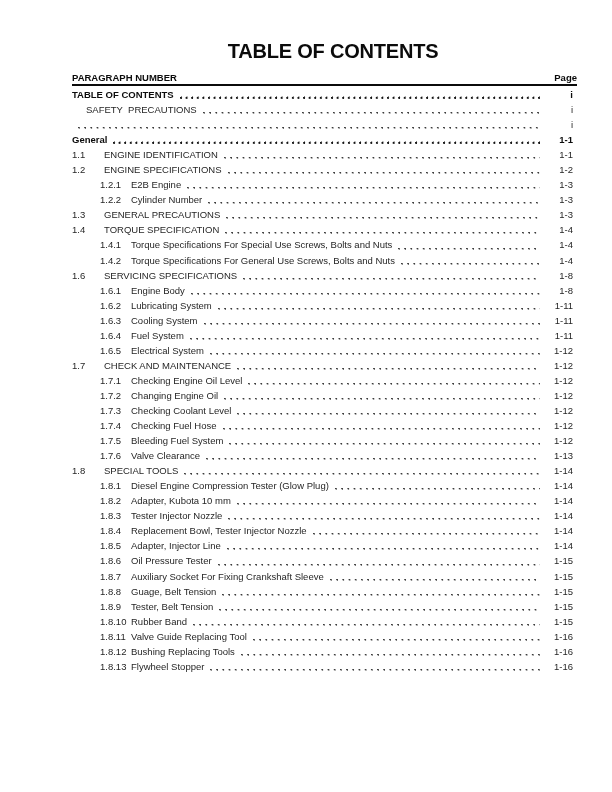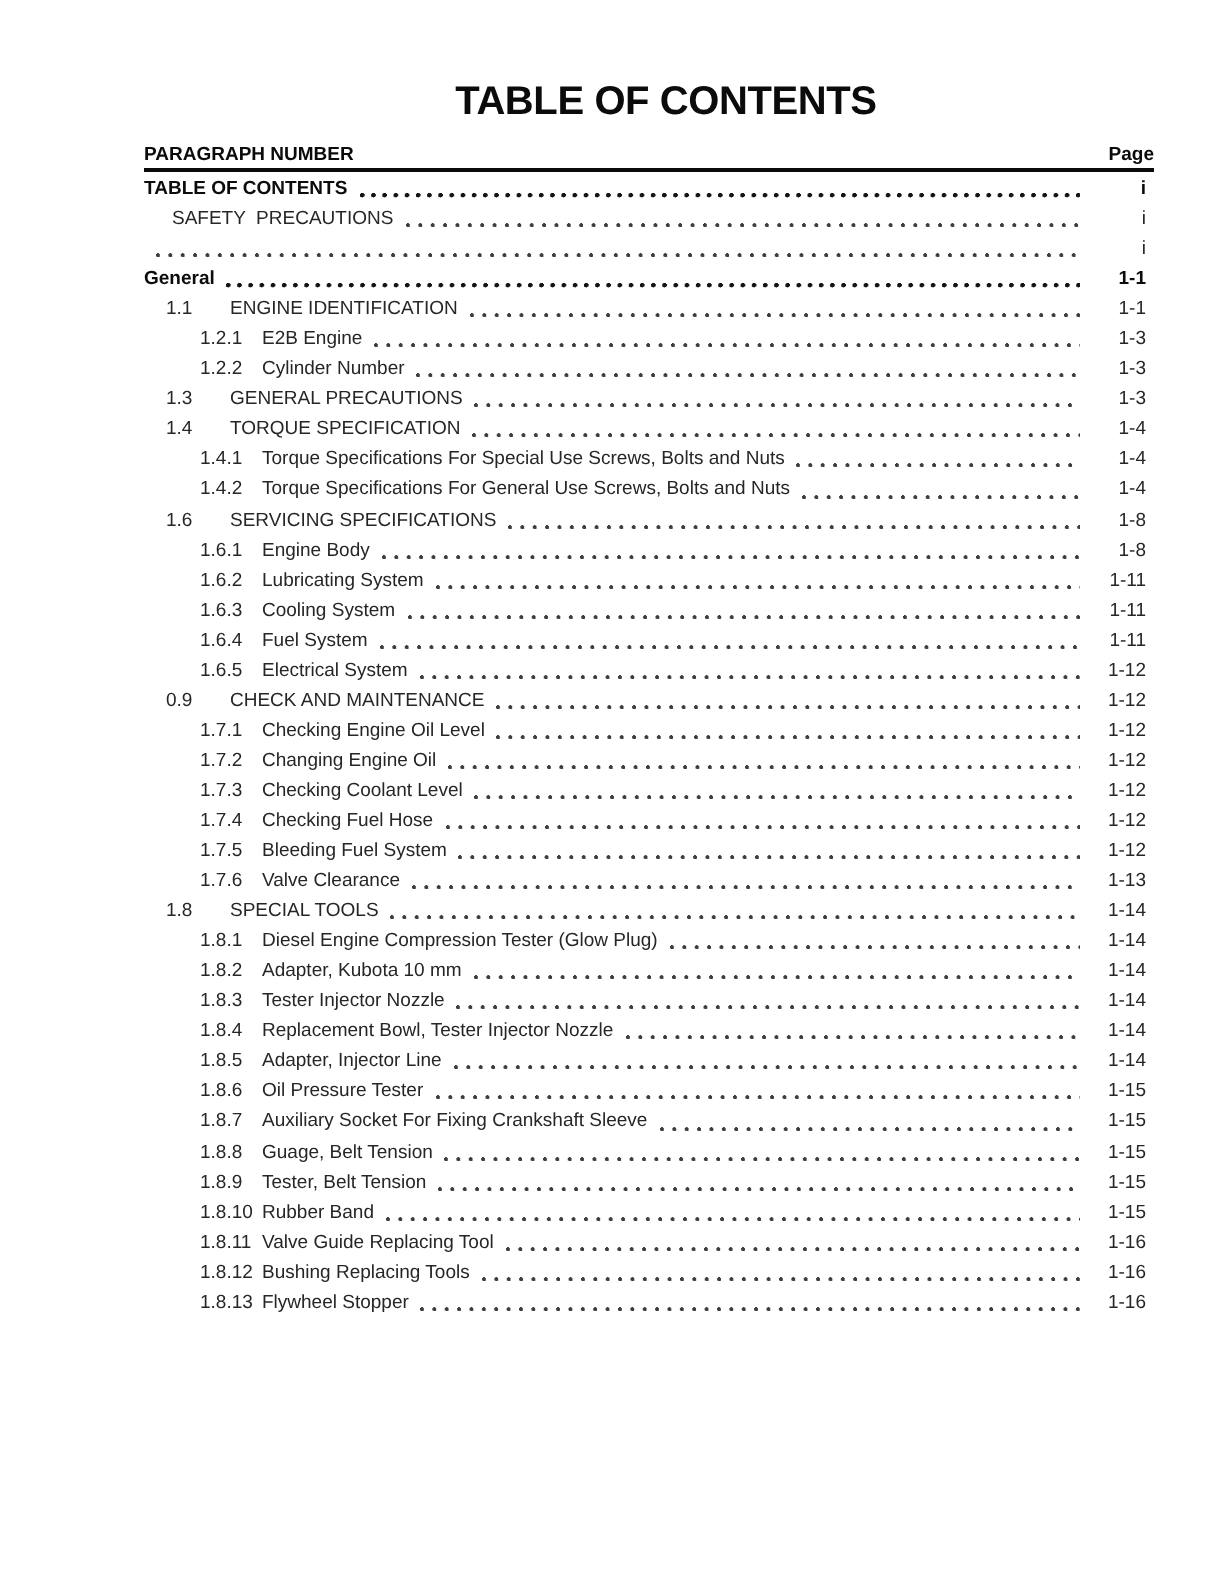--- a/index.html
+++ b/index.html
@@ -25,21 +25,21 @@
   }
   .row .num{flex:0 0 auto;}
   .row .label{flex:0 0 auto;}
   .row .dots{
     flex:1 1 auto;align-self:flex-end;height:3px;margin:0 5px 3px 6px;
     background-image:radial-gradient(circle at 1px 1.6px,#3d3d3d 0.9px,rgba(0,0,0,0) 1.1px);
     background-size:6.2px 3px;background-repeat:repeat-x;
   }
   .row .pg{flex:0 0 28px;text-align:right;padding-right:4px;}
   .lv1 .label{margin-left:14px;}
-  .lv2 .num{margin-left:11px;min-width:32px;}
+  .lv2 .num{min-width:32px;}
   .lv3 .num{margin-left:28px;min-width:31px;}
   .bold{font-weight:700;color:#0c0c0c;}
   .bold .dots{
     background-image:radial-gradient(circle at 1.1px 1.6px,#141414 1.05px,rgba(0,0,0,0) 1.25px);
     background-size:5.6px 3px;margin-bottom:3px;
   }
   .footer-page{
     position:absolute;left:0;right:0;top:754px;text-align:center;
     transform:translateX(16px);font-size:10px;color:#2e2e2e;
   }
@@ -88,20 +88,26 @@
     <span class="pg">1-1</span>
   </div>
 
   <div class="row lv2">
     <span class="num">1.1</span>
     <span class="label">ENGINE IDENTIFICATION</span>
     <span class="dots"></span>
     <span class="pg">1-1</span>
   </div>
 
+  <div class="row lv2">
+    <span class="num">1.2</span>
+    <span class="label">ENGINE SPECIFICATIONS</span>
+    <span class="dots"></span>
+    <span class="pg">1-2</span>
+  </div>
 
   <div class="row lv3">
     <span class="num">1.2.1</span>
     <span class="label">E2B Engine</span>
     <span class="dots"></span>
     <span class="pg">1-3</span>
   </div>
 
   <div class="row lv3">
     <span class="num">1.2.2</span>
@@ -175,21 +181,21 @@
   </div>
 
   <div class="row lv3">
     <span class="num">1.6.5</span>
     <span class="label">Electrical System</span>
     <span class="dots"></span>
     <span class="pg">1-12</span>
   </div>
 
   <div class="row lv2">
-    <span class="num">0.9</span>
+    <span class="num">1.7</span>
     <span class="label">CHECK AND MAINTENANCE</span>
     <span class="dots"></span>
     <span class="pg">1-12</span>
   </div>
 
   <div class="row lv3">
     <span class="num">1.7.1</span>
     <span class="label">Checking Engine Oil Level</span>
     <span class="dots"></span>
     <span class="pg">1-12</span>

